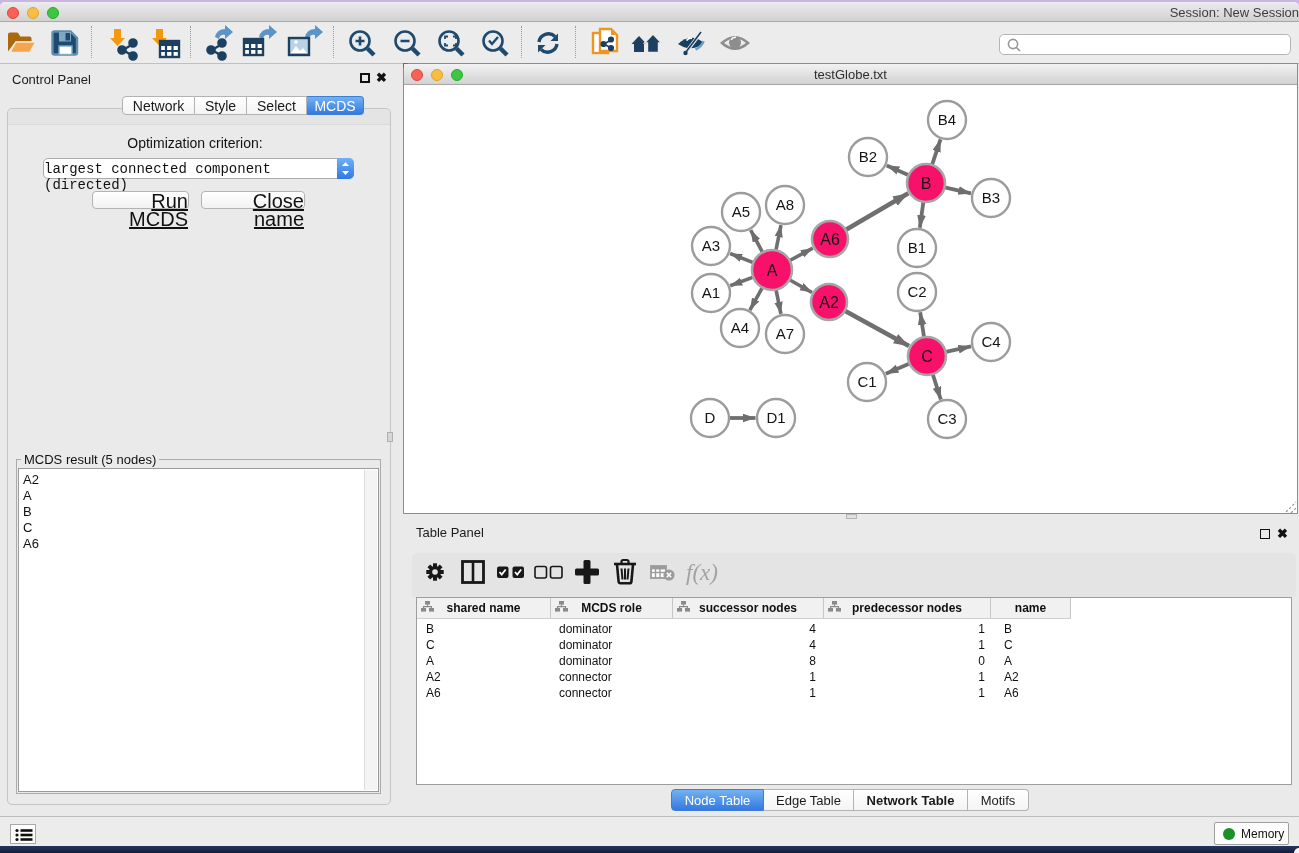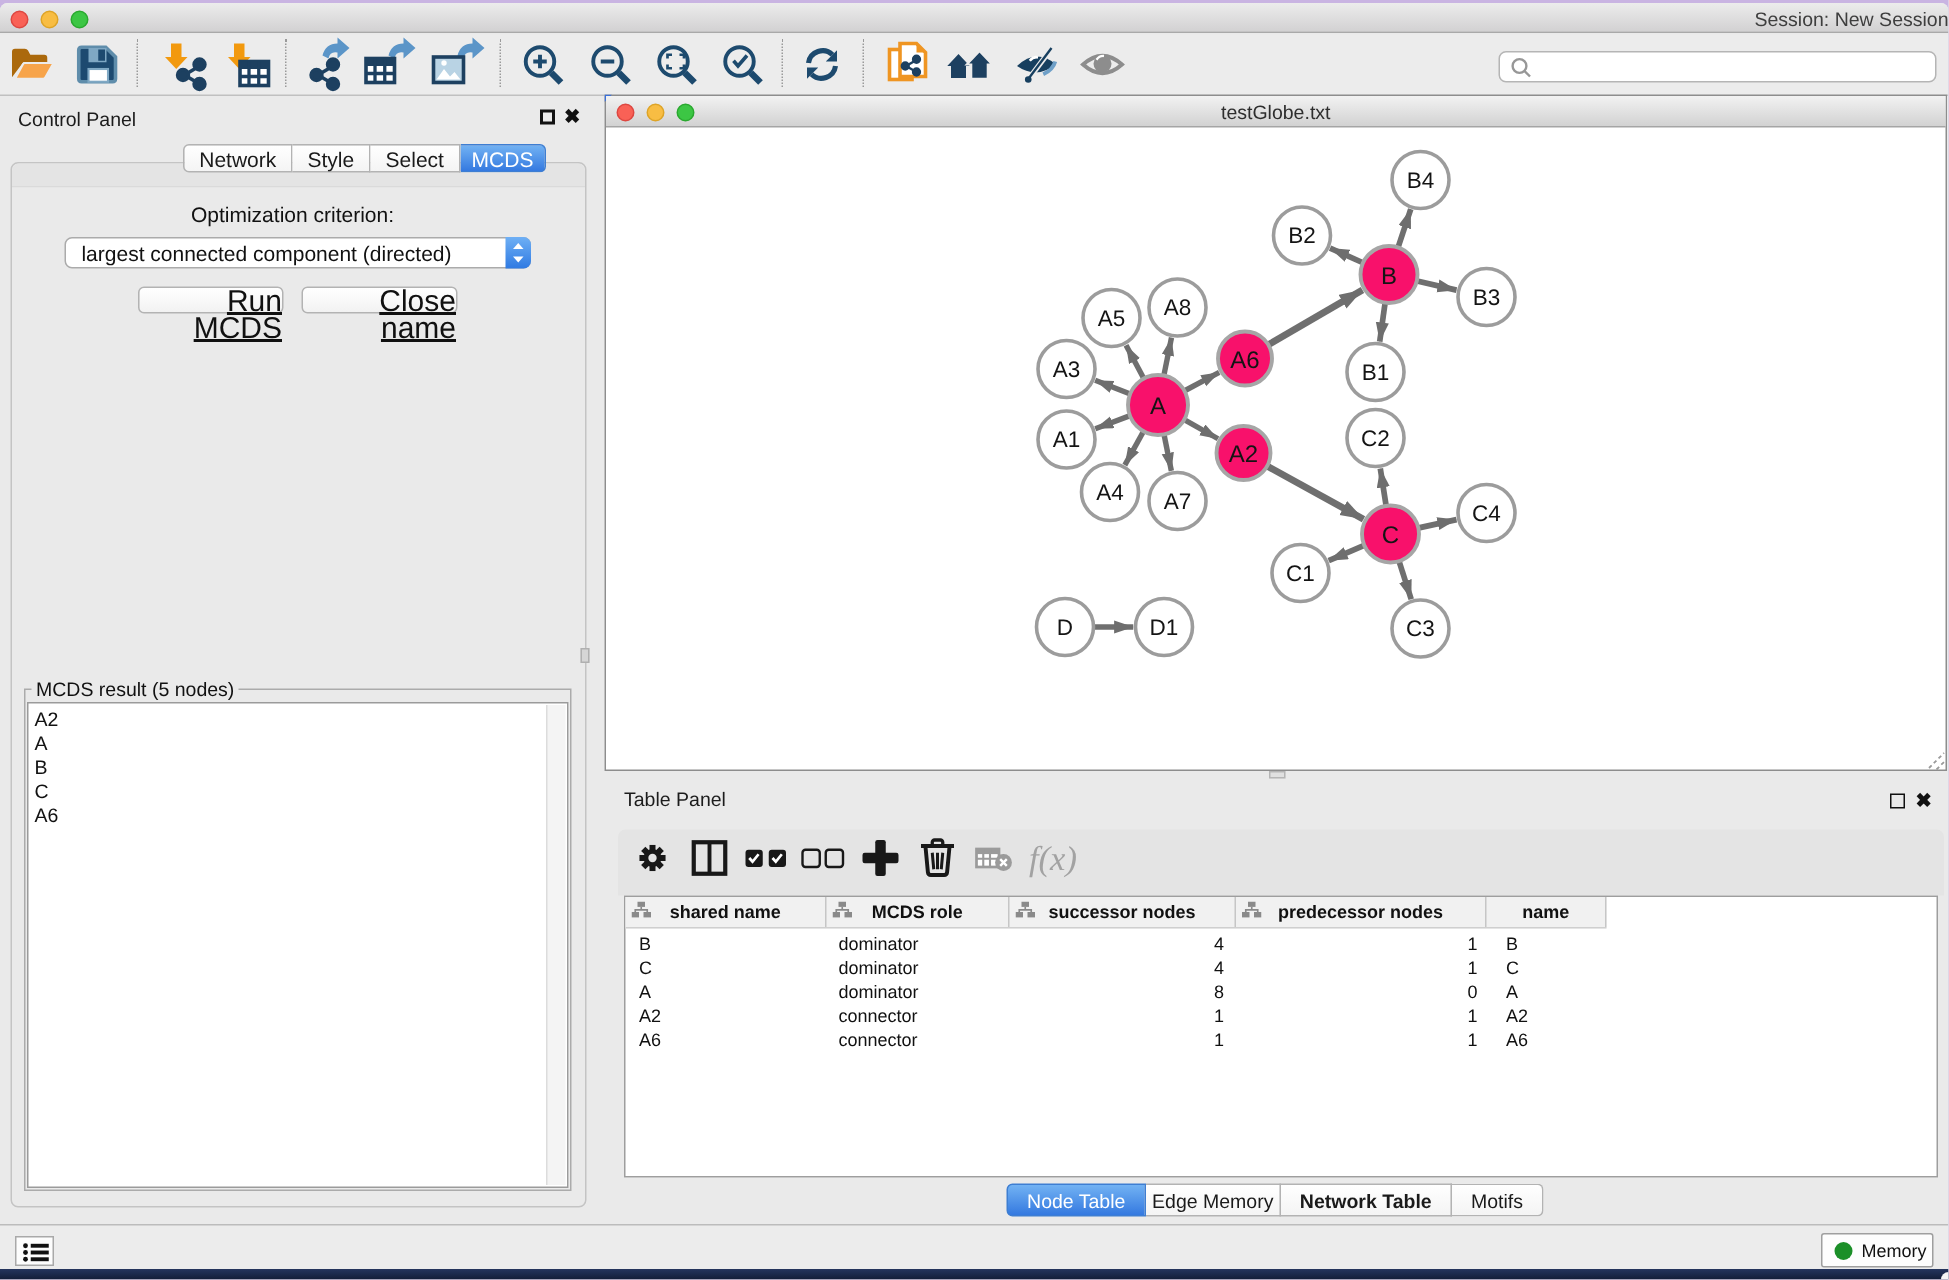--- a/index.html
+++ b/index.html
@@ -22,21 +22,21 @@
 #cbox { position:absolute; left:7px; top:106px; width:384px; height:697px; background:#eaeaea; border:1px solid #c4c4c4; border-radius:5px; }
 .seg { position:absolute; display:flex; height:22px; }
 .seg span { display:block; height:22px; line-height:21px; text-align:center; background:linear-gradient(#ffffff,#f4f4f4); border:1px solid #b3b3b3; border-left:none; font-size:14px; color:#1a1a1a; }
 .seg span:first-child { border-left:1px solid #b3b3b3; border-radius:4px 0 0 4px; }
 .seg span:last-child { border-radius:0 4px 4px 0; }
 .seg span.sel { background:linear-gradient(#72b2f3,#3479e0); color:#fff; border-color:#3e7ed2; }
 #ctabs { left:78px; top:94px; height:19px; }
 #ctabs span { height:19px; line-height:18px; }
 #opt-label { position:absolute; left:0; top:133px; width:390px; text-align:center; font-size:14px; color:#111; }
 #dropdown { position:absolute; left:43px; top:156px; width:311px; height:21px; background:#fff; border:1px solid #ababab; border-radius:5px; }
-#dropdown .txt { position:absolute; left:0; top:2px; width:257px; text-align:right; font-size:14px; color:#111; }
+#dropdown .txt { position:absolute; left:0; top:2px; width:257px; text-align:left; font-size:14px; color:#111;font-family:Liberation Mono, monospace; }
 #dropdown .step { position:absolute; right:-1px; top:-1px; width:17px; height:21px; background:linear-gradient(#6fb0f5,#2f7ae2); border-radius:0 5px 5px 0; }
 .btn { position:absolute; height:18px; background:linear-gradient(#ffffff,#f2f2f2); border:1px solid #b3b3b3; border-radius:4px; font-size:20px; color:#111; text-align:right; line-height:18px;text-decoration:underline; }
 #fset { position:absolute; left:16px; top:457px; width:365px; height:335px; border:1px solid #ababab; }
 #fset-legend { position:absolute; left:21px; top:450px; background:#eaeaea; padding:0 3px; font-size:13px; color:#111; }
 #flist { position:absolute; left:1px; top:8px; width:361px; height:324px; background:#fff; border:1px solid #9b9b9b; }
 #flist .it { position:absolute; left:4px; font-size:13px; color:#111; }
 #fscroll { position:absolute; right:1px; top:1px; width:13px; height:320px; background:#f4f4f4; border-left:1px solid #dcdcdc; }
 #nwin { position:absolute; left:403px; top:61px; width:895px; height:451px; border:1px solid #8d8d8d; background:#fff; }
 #nwin-tb { position:absolute; left:0; top:0; width:100%; height:21px; background:linear-gradient(#f2f2f2,#d2d2d2); border-bottom:1px solid #a5a5a5;text-decoration:underline; }
 #nwin-tb .tl { top:5px; }
@@ -433,21 +433,21 @@
     <div class="trow" style="left:468px; top:71px; width:100px; text-align:right;">1</div>
     <div class="trow" style="left:587px; top:71px;">A2</div>
     <div class="trow" style="left:9px; top:87px;">A6</div>
     <div class="trow" style="left:142px; top:87px;">connector</div>
     <div class="trow" style="left:299px; top:87px; width:100px; text-align:right;">1</div>
     <div class="trow" style="left:468px; top:87px; width:100px; text-align:right;">1</div>
     <div class="trow" style="left:587px; top:87px;">A6</div>
   </div>
   <div class="seg" id="btabs">
     <span class="sel" style="width:93px;">Node Table</span>
-      <span style="width:90px;">Edge Memory</span>
+      <span style="width:90px;">Edge Table</span>
       <span style="width:114px;font-weight:bold;">Network Table</span>
       <span style="width:61px;">Motifs</span>
   </div>
 
   <div style="position:absolute; left:387px; top:430px; width:6px; height:10px; background:#d6d6d6; border:1px solid #b0b0b0;"></div>
   <div style="position:absolute; left:846px; top:512px; width:11px; height:5px; background:#e0e0e0; border:1px solid #b5b5b5;"></div>
   <div id="status">
     <div id="listbtn">
         <svg width="18" height="14" style="position:absolute;left:4px;top:3px;">
           <g fill="#111">

